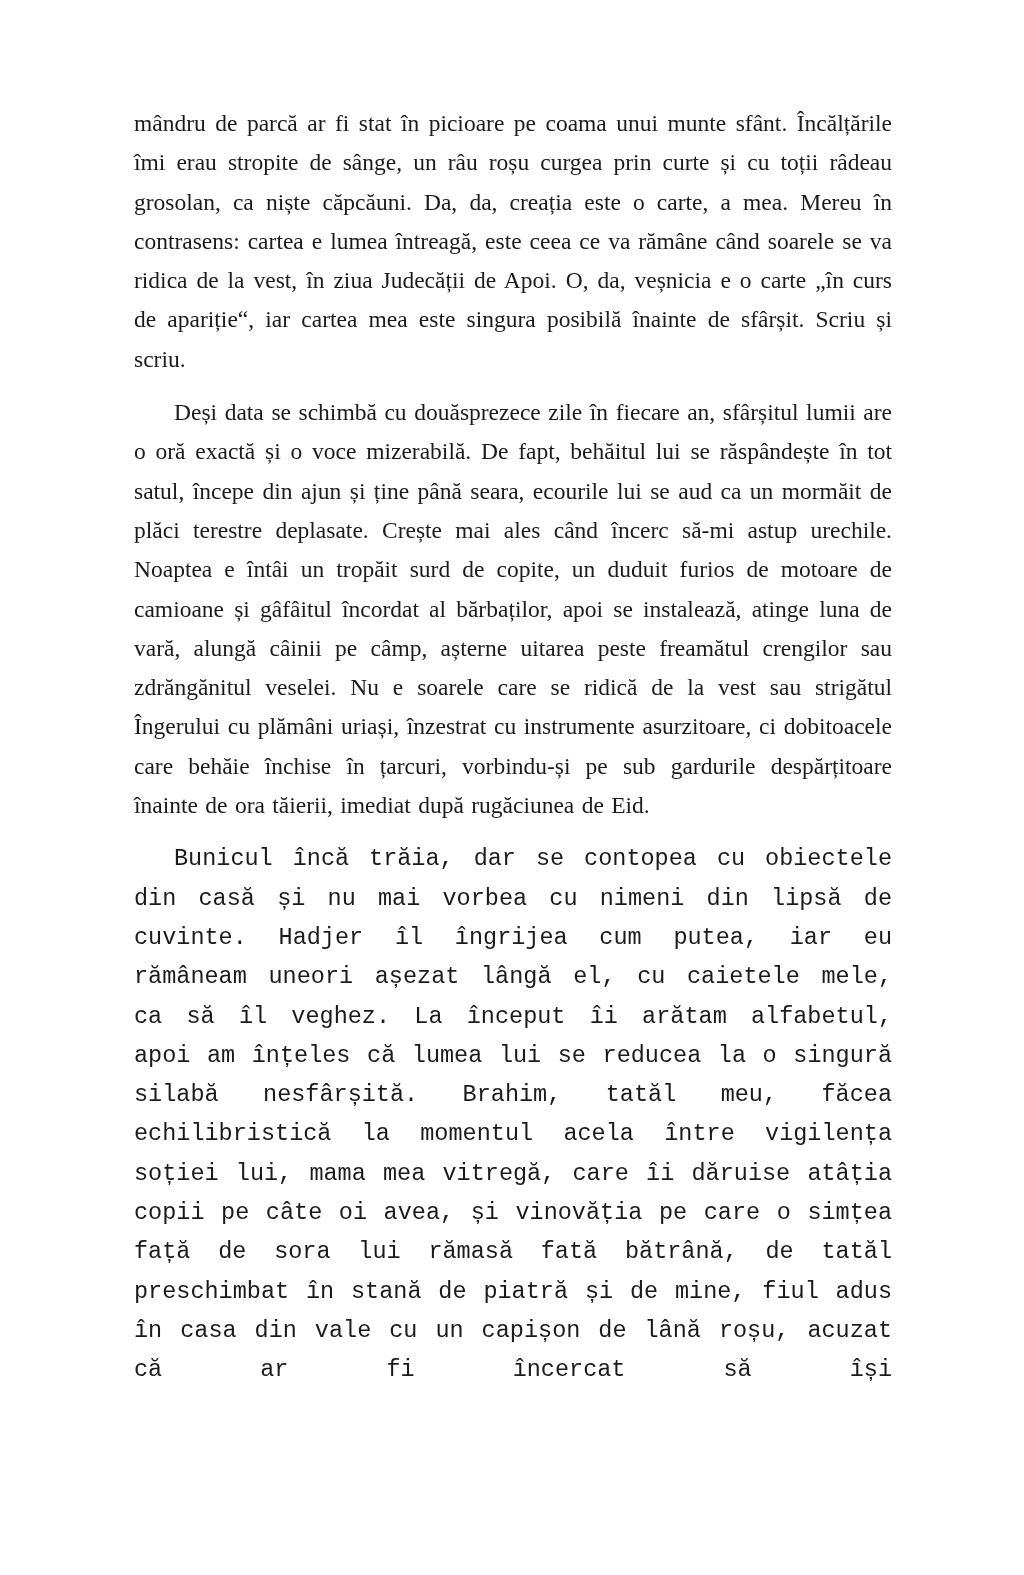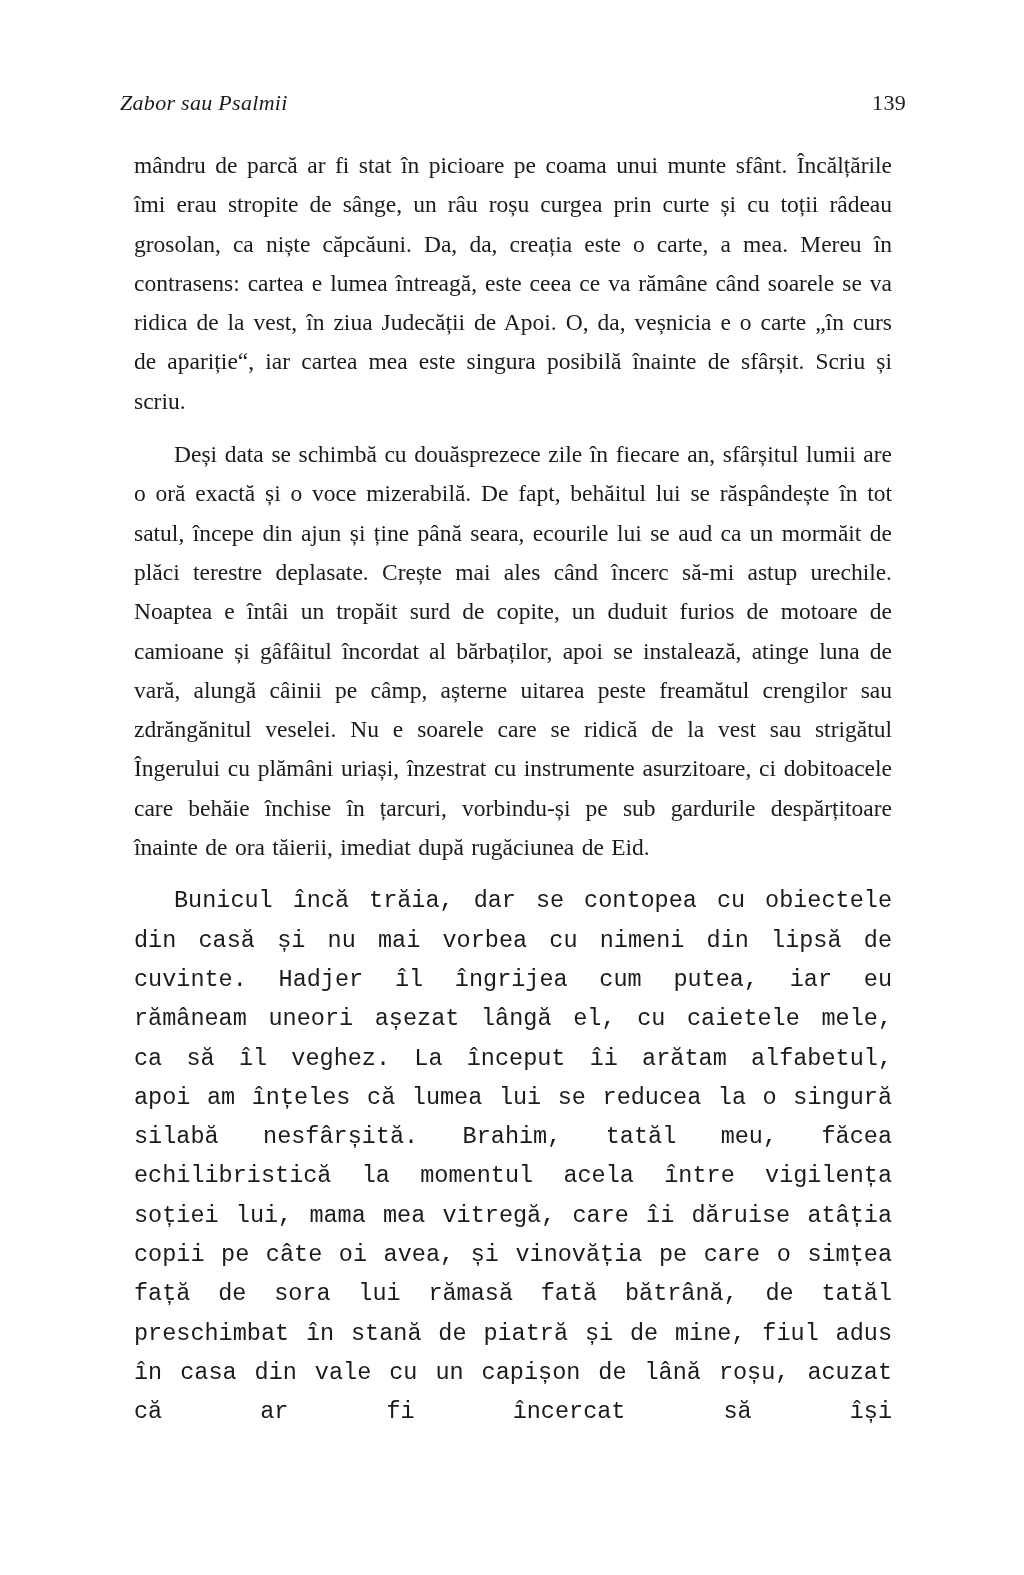--- a/index.html
+++ b/index.html
@@ -55,24 +55,20 @@
   .text-body p.continues {
     text-align-last: justify;
     font-family: Liberation Mono, monospace;
   }
 </style>
 </head>
 <body>
 
 <div class="page">
 
-  <div class="page-header">
-    <span class="running-title">Zabor sau Psalmii</span>
-    <span class="page-number">139</span>
-  </div>
 
   <div class="text-body">
     <p class="para">mândru de parcă ar fi stat în picioare pe coama unui munte sfânt. Încălțările îmi erau stropite de sânge, un râu roșu curgea prin curte și cu toții râdeau grosolan, ca niște căpcăuni. Da, da, creația este o carte, a mea. Mereu în contrasens: cartea e lumea întreagă, este ceea ce va rămâne când soarele se va ridica de la vest, în ziua Judecății de Apoi. O, da, veșnicia e o carte „în curs de apariție“, iar cartea mea este singura posibilă înainte de sfârșit. Scriu și scriu.</p>
     <p class="para indent">Deși data se schimbă cu douăsprezece zile în fiecare an, sfârșitul lumii are o oră exactă și o voce mizerabilă. De fapt, behăitul lui se răspândește în tot satul, începe din ajun și ține până seara, ecourile lui se aud ca un mormăit de plăci terestre deplasate. Crește mai ales când încerc să-mi astup urechile. Noaptea e întâi un tropăit surd de copite, un duduit furios de motoare de camioane și gâfâitul încordat al bărbaților, apoi se instalează, atinge luna de vară, alungă câinii pe câmp, așterne uitarea peste freamătul crengilor sau zdrăngănitul veselei. Nu e soarele care se ridică de la vest sau strigătul Îngerului cu plămâni uriași, înzestrat cu instrumente asurzitoare, ci dobitoacele care behăie închise în țarcuri, vorbindu-și pe sub gardurile despărțitoare înainte de ora tăierii, imediat după rugăciunea de Eid.</p>
     <p class="para indent continues">Bunicul încă trăia, dar se contopea cu obiectele din casă și nu mai vorbea cu nimeni din lipsă de cuvinte. Hadjer îl îngrijea cum putea, iar eu rămâneam uneori așezat lângă el, cu caietele mele, ca să îl veghez. La început îi arătam alfabetul, apoi am înțeles că lumea lui se reducea la o singură silabă nesfârșită. Brahim, tatăl meu, făcea echilibristică la momentul acela între vigilența soției lui, mama mea vitregă, care îi dăruise atâția copii pe câte oi avea, și vinovăția pe care o simțea față de sora lui rămasă fată bătrână, de tatăl preschimbat în stană de piatră și de mine, fiul adus în casa din vale cu un capișon de lână roșu, acuzat că ar fi încercat să își</p>
   </div>
 
 </div>
 
 </body></html>

